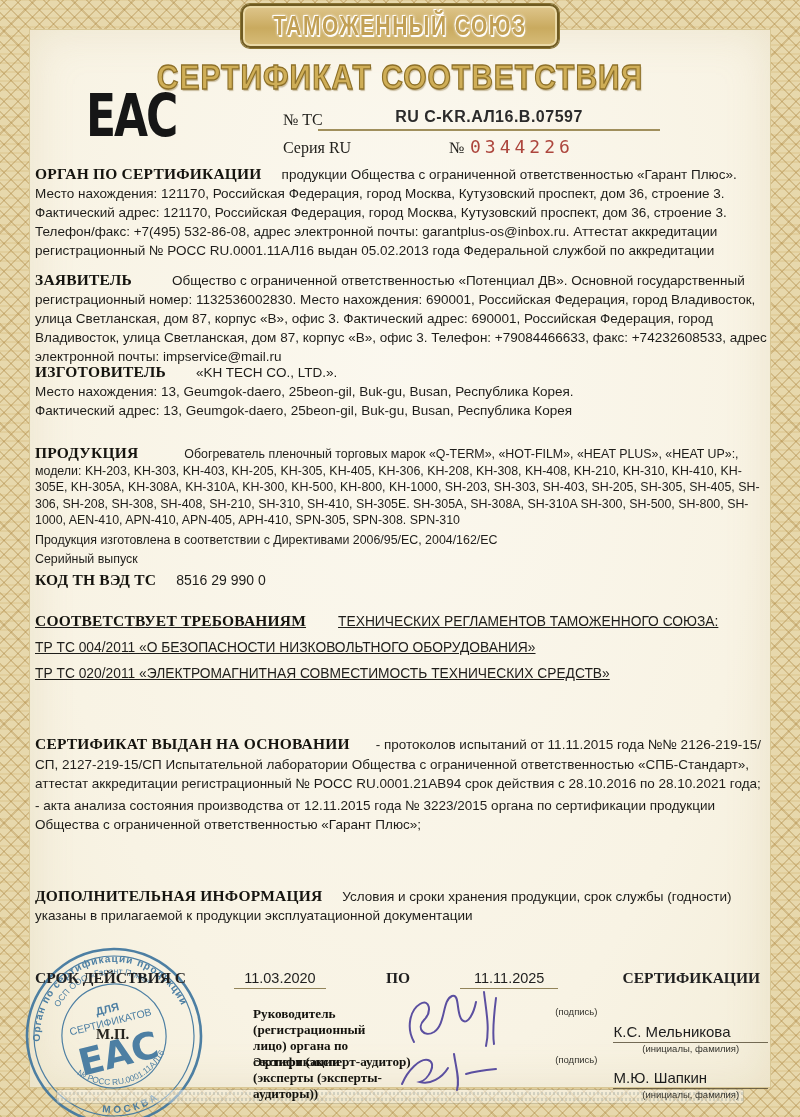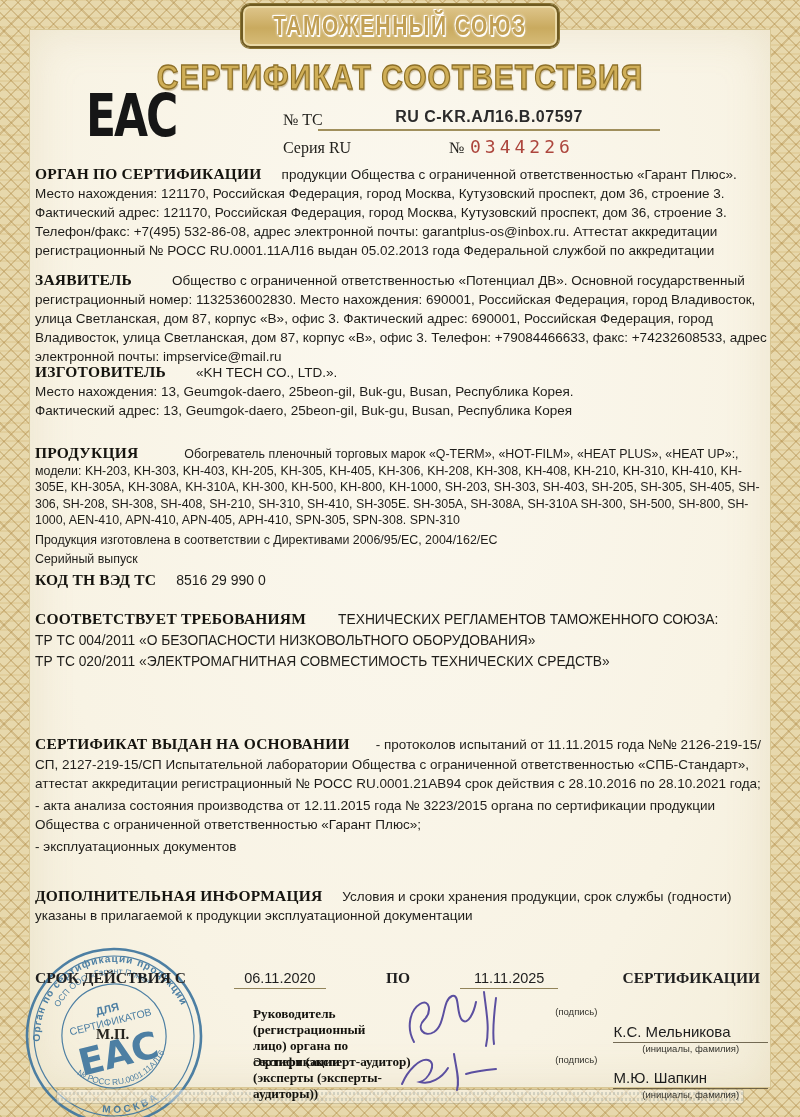--- a/index.html
+++ b/index.html
@@ -53,21 +53,21 @@
     left:470px;top:136px;z-index:5;
     font-family:"DejaVu Sans Mono",monospace;font-size:18px;letter-spacing:4px;color:#ad463d;
   }
   
   .sec{position:absolute;left:35px;right:31px;font-size:13.5px;line-height:19px;color:#1e1d1a;text-align:left;}
   .sec .h{font-family:"Liberation Serif",serif;font-weight:bold;font-size:15.5px;letter-spacing:.2px;color:#15140f;}
   .sec p{margin:0;}
   .g20{margin-right:20px;} .g26{margin-right:26px;} .g30{margin-right:30px;}
   .g40{margin-right:40px;} .g46{margin-right:46px;} .g32{margin-right:32px;}
   .small-body{font-size:12.4px;line-height:16.6px;}
-  .reg-line{margin-top:2px;line-height:21px;font-size:13.8px;}
+  .reg-line{margin-top:2px;line-height:26px;font-size:13.8px;text-decoration:underline;}
   
   .validity{position:absolute;left:35px;top:969px;right:40px;display:flex;align-items:baseline;z-index:5;gap:34px;}
   .validity .vlabel{font-family:"Liberation Serif",serif;font-weight:bold;font-size:15.5px;white-space:nowrap;}
   .date-cell{border-bottom:1px solid rgba(128,112,66,.85);text-align:center;font-size:14.5px;padding-bottom:2px;}
   .d1{width:140px;margin-left:14px;} .d2{width:150px;margin-left:16px;}
   .po{margin-left:26px;} .incl{margin-left:30px;}
   
   .sig-row{position:absolute;left:253px;width:515px;display:flex;z-index:5;}
   .sig-role{width:170px;font-family:"Liberation Serif",serif;font-weight:bold;font-size:13.2px;line-height:16px;color:#14130e;}
   .sig-col{width:172px;margin-left:10px;display:flex;justify-content:flex-end;}
@@ -136,30 +136,29 @@
 
   <div class="sec" style="top:608px;">
     <p class="reg-line"><span class="h g32">СООТВЕТСТВУЕТ ТРЕБОВАНИЯМ</span><span style="font-size:13.8px;">ТЕХНИЧЕСКИХ РЕГЛАМЕНТОВ ТАМОЖЕННОГО СОЮЗА:</span></p>
     <p class="reg-line">ТР ТС 004/2011 «О БЕЗОПАСНОСТИ НИЗКОВОЛЬТНОГО ОБОРУДОВАНИЯ»</p>
     <p class="reg-line">ТР ТС 020/2011 «ЭЛЕКТРОМАГНИТНАЯ СОВМЕСТИМОСТЬ ТЕХНИЧЕСКИХ СРЕДСТВ»</p>
   </div>
 
   <div class="sec" style="top:734px;line-height:19.6px;">
     <p><span class="h g26">СЕРТИФИКАТ ВЫДАН НА ОСНОВАНИИ</span><span>- протоколов испытаний от 11.11.2015 года №№ 2126-219-15/СП, 2127-219-15/СП Испытательной лаборатории Общества с ограниченной ответственностью «СПБ-Стандарт», аттестат аккредитации регистрационный № РОСС RU.0001.21АВ94 срок действия с 28.10.2016 по 28.10.2021 года;</span></p>
     <p style="margin-top:2px;">- акта анализа состояния производства от 12.11.2015 года № 3223/2015 органа по сертификации продукции Общества с ограниченной ответственностью «Гарант Плюс»;</p>
-    <p style="margin-top:2px;">- эксплуатационных документов</p>
   </div>
 
   <div class="sec" style="top:886px;">
     <p><span class="h g20">ДОПОЛНИТЕЛЬНАЯ ИНФОРМАЦИЯ</span><span>Условия и сроки хранения продукции, срок службы (годности) указаны в прилагаемой к продукции эксплуатационной документации</span></p>
   </div>
 
   <div class="validity">
     <span class="vlabel">СРОК ДЕЙСТВИЯ С</span>
-    <span class="date-cell d1">06.11.2020</span>
+    <span class="date-cell d1">11.03.2020</span>
     <span class="vlabel po">ПО</span>
     <span class="date-cell d2">11.11.2025</span>
     <span class="vlabel incl">СЕРТИФИКАЦИИ</span>
   </div>
 
   <div class="mp">М.П.</div>
   <svg class="stamp" width="192" height="192" viewBox="0 0 192 192">
     <g transform="rotate(-14 96 96)" stroke="#41779f" fill="none">
       <circle cx="96" cy="96" r="87" stroke-width="2.6"></circle>
       <circle cx="96" cy="96" r="80" stroke-width="1.2"></circle>

